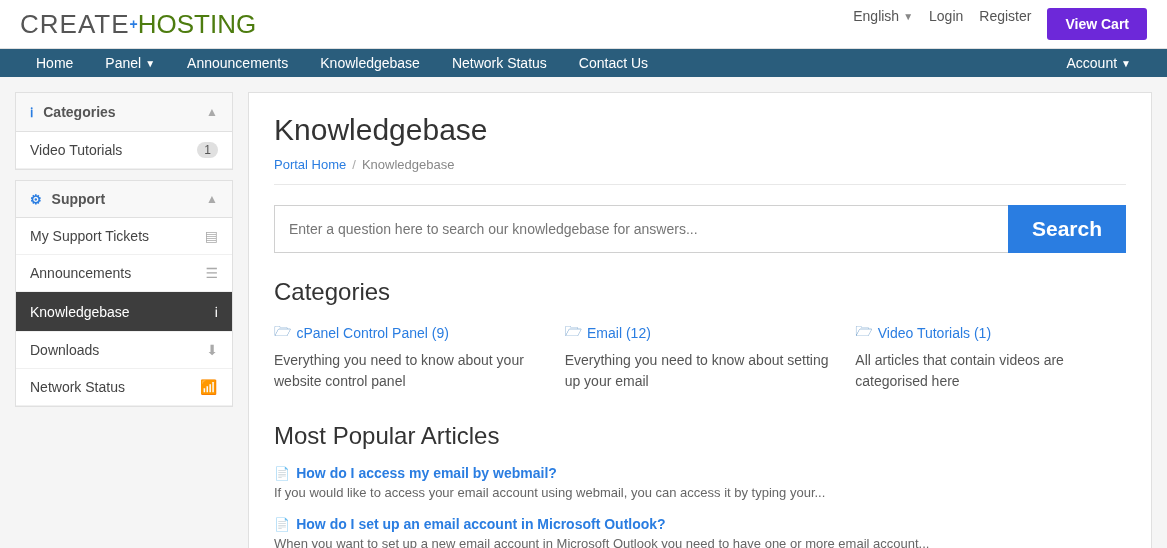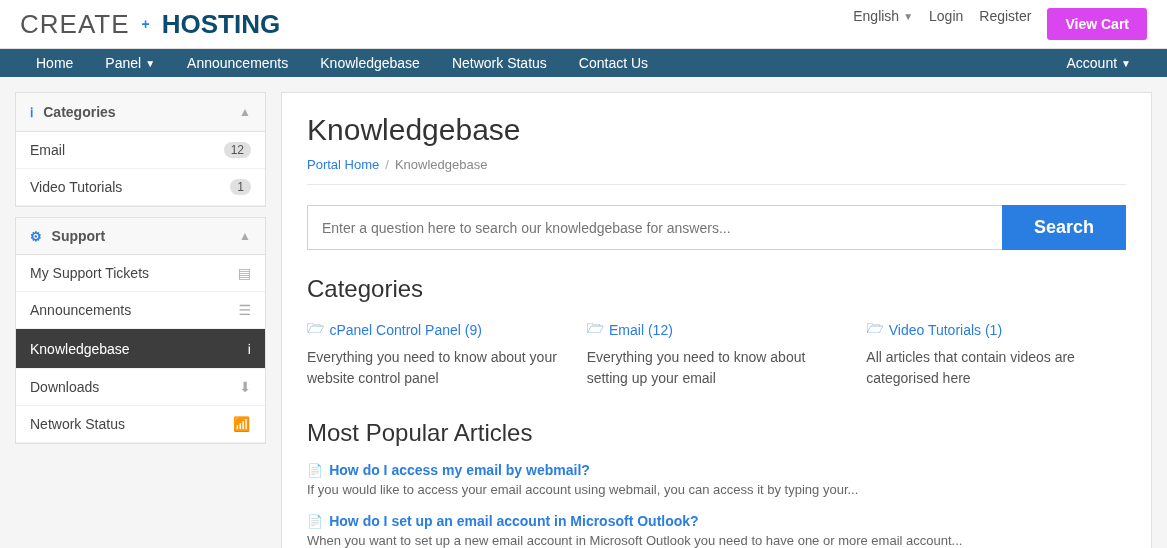--- a/index.html
+++ b/index.html
@@ -10,33 +10,32 @@
       background: #fff;
       display: flex;
       align-items: center;
       justify-content: space-between;
       padding: 8px 20px;
       border-bottom: 1px solid #e0e0e0;
     }
     .logo {
       display: flex;
       align-items: center;
-      gap: 12px;
     }
     .logo-create {
       font-size: 26px;
       font-weight: 300;
       color: #555;
       letter-spacing: 1px;
       text-transform: uppercase;
     }
     .logo-hosting {
       font-size: 26px;
-      font-weight: 700;
-      color: #0c4a6e;
+      font-weight: 400;
+      color: #4d7c0f;
       text-transform: uppercase;
     }
     .logo-plus {
       color: #2a7de1;
       font-weight: 900;
     }
     .top-bar-right {
       display: flex;
       align-items: flex-start;
       gap: 16px;
@@ -49,21 +48,21 @@
     .lang-dropdown {
       display: flex;
       align-items: center;
       gap: 4px;
       color: #555;
       cursor: pointer;
       font-size: 14px;
     }
     .lang-dropdown .arrow { font-size: 10px; color: #888; }
     .view-cart-btn {
-      background: #d946ef;
+      background: #6d28d9;
       color: #fff !important;
       padding: 8px 18px;
       border-radius: 3px;
       font-size: 14px;
       font-weight: bold;
       text-decoration: none;
     }
 
     
     .nav-bar {
@@ -91,21 +90,21 @@
       display: flex;
       max-width: 1167px;
       margin: 0 auto;
       padding: 15px;
       gap: 15px;
       align-items: flex-start;
     }
 
     
     .sidebar {
-      width: 251px;
+      width: 218px;
       flex-shrink: 0;
     }
     .sidebar-section {
       background: #fff;
       border: 1px solid #e0e0e0;
       margin-bottom: 10px;
     }
     .sidebar-section-header {
       background: #f8f8f8;
       padding: 10px 14px;
@@ -192,22 +191,22 @@
       border: 1px solid #d0d0d0;
       border-right: none;
       font-size: 14px;
       color: #999;
       outline: none;
     }
     .search-bar button {
       background: #2a7de1;
       color: #fff;
       border: none;
-      padding: 12px 32px;
-      font-size: 18px;
+      padding: 12px 24px;
+      font-size: 21px;
       font-weight: bold;
       cursor: pointer;
     }
 
     
     .section-title {
       font-size: 24px;
       font-weight: 300;
       color: #333;
       margin-bottom: 15px;
@@ -298,24 +297,20 @@
 
     <div class="sidebar-section">
       <div class="sidebar-section-header">
         <span>
           <span class="icon">ℹ</span>
           <span>Categories</span>
         </span>
         <span class="chevron">▲</span>
       </div>
       <div>
-        <a href="#" class="sidebar-item">
-          <span>Email</span>
-          <span class="badge">12</span>
-        </a>
         <a href="#" class="sidebar-item">
           <span>Video Tutorials</span>
           <span class="badge">1</span>
         </a>
       </div>
     </div>
 
     <div class="sidebar-section">
       <div class="sidebar-section-header">
         <span>

